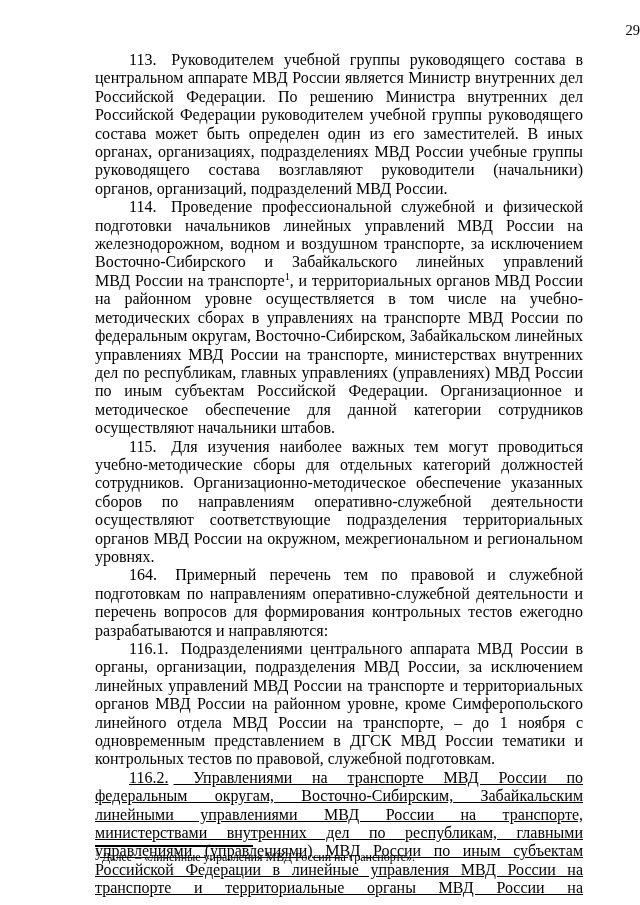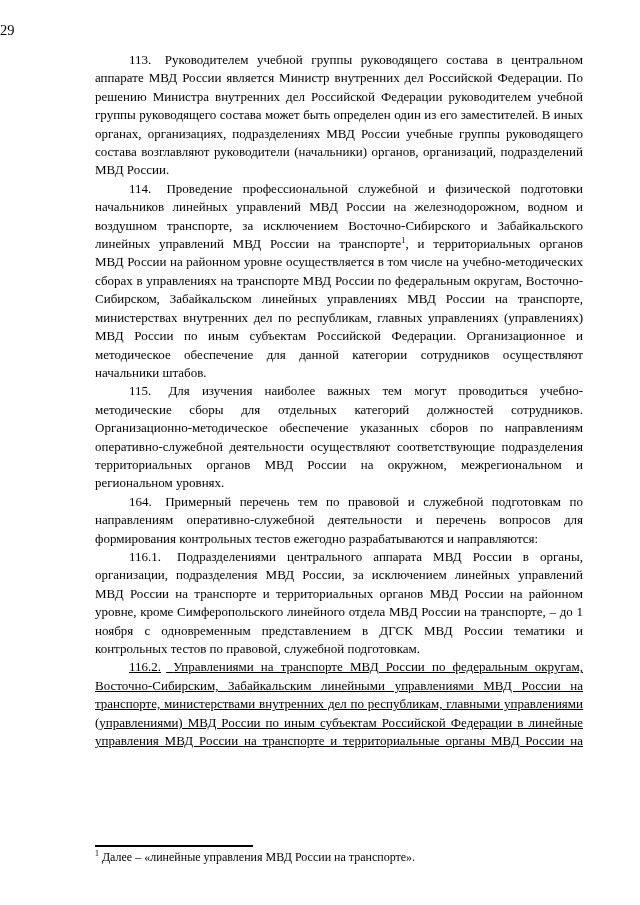--- a/index.html
+++ b/index.html
@@ -11,27 +11,27 @@
     position: relative;
     width: 640px;
     height: 905px;
     background: #ffffff;
     color: #000000;
     font-family: "Liberation Serif", "DejaVu Serif", serif;
     overflow: hidden;
   }
   .page-number {
     padding-top: 22px;
-    text-align: left;
+    text-align: right;
     font-size: 14.5px;
     line-height: 17px;
   }
   .content {
     margin: 12px 57px 0 95px;
-    font-size: 13px;
+    font-size: 16px;
     line-height: 18.4px;
     text-align: justify;
   }
   p.para {
     margin: 0;
     padding: 0;
     text-indent: 34px;
   }
   p.para.continues {
     text-align-last: justify;

